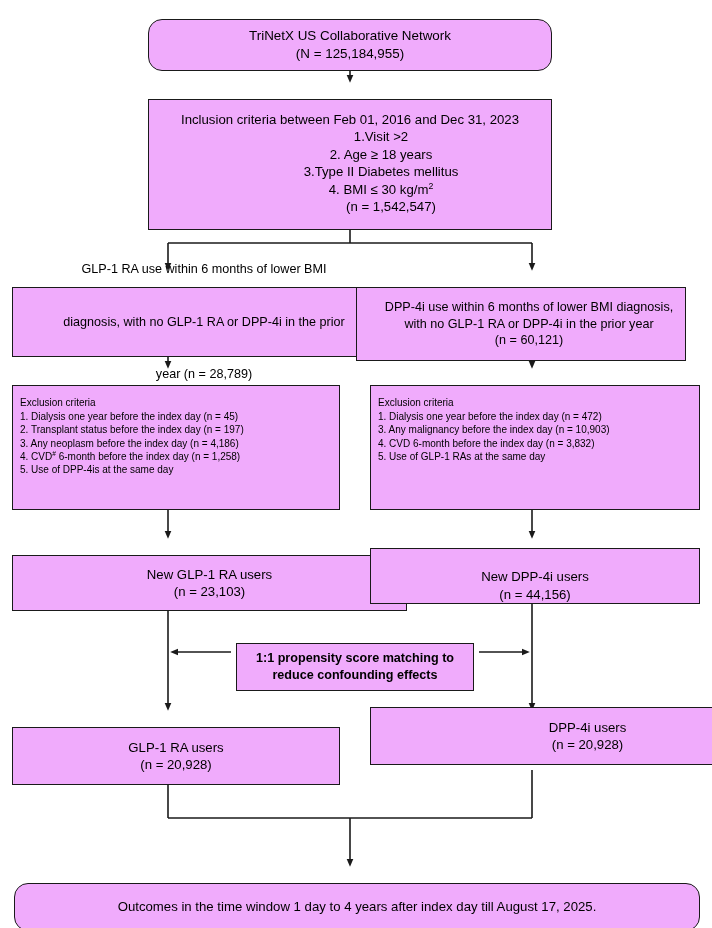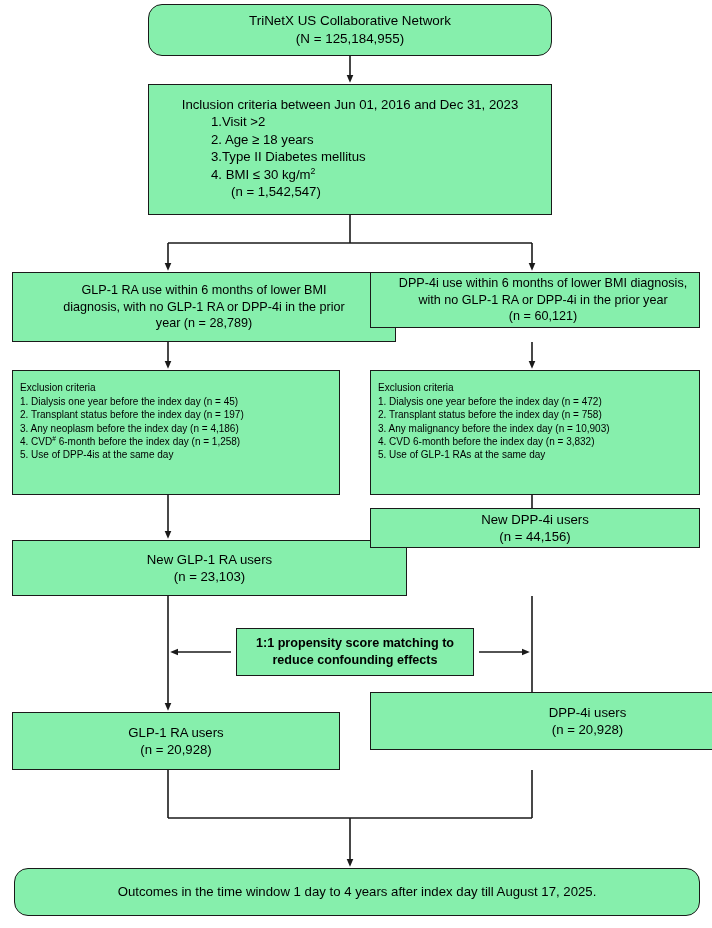--- a/index.html
+++ b/index.html
@@ -25,25 +25,26 @@
     left: 0;
     top: 0;
     width: 712px;
     height: 928px;
     pointer-events: none;
   }
   .box {
     position: absolute;
     box-sizing: border-box;
     border: 1.6px solid #1a1a1a;
-    background: #86efac;
+    background: #f0abfc;
     display: flex;
     flex-direction: column;
     justify-content: center;
     z-index: 2;
+    margin-top: 15px;
   }
   .box.rounded {
     border-radius: 14px;
   }
   .box .line {
     display: block;
     line-height: 1.32;
   }
   .center { text-align: center; }
   .left { text-align: left; }
@@ -56,37 +57,37 @@
   sup {
     font-size: 0.66em;
     vertical-align: super;
     line-height: 0;
   }
 
   
   #box-source     { left: 148px; top: 4px;    width: 404px; height: 52px; }
   #box-inclusion  { left: 148px; top: 84px;   width: 404px; height: 131px;
                     justify-content: flex-start; padding-top: 11px; }
-  #box-glp-arm    { left: 12px;  top: 272px;  width: 384px; height: 70px; }
-  #box-dpp-arm    { left: 370px; top: 272px;  width: 330px; height: 56px; padding-left: 16px; }
+  #box-glp-arm    { left: 12px;  top: 272px;  width: 384px; height: 70px; gap: 36px; }
+  #box-dpp-arm    { left: 356px; top: 272px;  width: 330px; height: 74px; padding-left: 16px; }
   #box-glp-excl   { left: 12px;  top: 370px;  width: 328px; height: 125px;
                     padding: 10px 7px 8px 7px; justify-content: flex-start; }
   #box-dpp-excl   { left: 370px; top: 370px;  width: 330px; height: 125px;
                     padding: 10px 7px 8px 7px; justify-content: flex-start; }
   #box-glp-new    { left: 12px;  top: 540px;  width: 395px; height: 56px; }
-  #box-dpp-new    { left: 370px; top: 508px;  width: 330px; height: 40px; }
+  #box-dpp-new    { left: 370px; top: 533px;  width: 330px; height: 56px; justify-content: flex-end; }
   #box-psm        { left: 236px; top: 628px;  width: 238px; height: 48px; font-weight: bold; }
   #box-glp-final  { left: 12px;  top: 712px;  width: 328px; height: 58px; }
   #box-dpp-final  { left: 370px; top: 692px;  width: 396px; height: 58px; padding-left: 39px; }
   #box-outcomes   { left: 14px;  top: 868px;  width: 686px; height: 48px; }
 
   .excl-head { margin-bottom: 1px; }
   .excl-item { white-space: nowrap; }
 
-  .num-list .line { padding-left: 62px; text-align: left; }
+  .num-list .line { padding-left: 62px; text-align: center; }
   .num-list .line.indent-n { padding-left: 82px; }
 </style>
 </head>
 <body>
 
 <div id="flow">
 
   <svg class="connectors" viewBox="0 0 712 928">
     <defs>
       <marker id="arrowhead" markerWidth="9" markerHeight="9" refX="4.2" refY="4" orient="auto" markerUnits="userSpaceOnUse">
@@ -122,21 +123,21 @@
       <line x1="350" y1="818" x2="350" y2="863" marker-end="url(#arrowhead)"></line>
     </g>
   </svg>
 
   <div class="box rounded" id="box-source">
     <span class="line center t13_5">TriNetX US Collaborative Network</span>
     <span class="line center t13_5">(N = 125,184,955)</span>
   </div>
 
   <div class="box num-list" id="box-inclusion">
-    <span class="line center t13" style="padding-left:0;text-align:center;">Inclusion criteria between Jun 01, 2016 and Dec 31, 2023</span>
+    <span class="line center t13" style="padding-left:0;text-align:center;">Inclusion criteria between Feb 01, 2016 and Dec 31, 2023</span>
     <span class="line t13">1.Visit &gt;2</span>
     <span class="line t13">2. Age ≥ 18 years</span>
     <span class="line t13">3.Type II Diabetes mellitus</span>
     <span class="line t13"><span>4. BMI ≤ 30 kg/m</span><sup>2</sup></span>
     <span class="line t13 indent-n">(n = 1,542,547)</span>
   </div>
 
   <div class="box" id="box-glp-arm">
     <span class="line center t12_5">GLP-1 RA use within 6 months of lower BMI</span>
     <span class="line center t12_5">diagnosis, with no GLP-1 RA or DPP-4i in the prior</span>
@@ -154,21 +155,20 @@
     <span class="line left t12 excl-item">1. Dialysis one year before the index day  (n = 45)</span>
     <span class="line left t12 excl-item">2. Transplant status before the index day   (n = 197)</span>
     <span class="line left t12 excl-item">3. Any neoplasm before the index day (n = 4,186)</span>
     <span class="line left t12 excl-item"><span>4. CVD</span><sup>#</sup><span> 6-month before the index day (n = 1,258)</span></span>
     <span class="line left t12 excl-item">5. Use of DPP-4is at the same day</span>
   </div>
 
   <div class="box" id="box-dpp-excl">
     <span class="line left t12 excl-head">Exclusion criteria</span>
     <span class="line left t12 excl-item">1. Dialysis one year before the index day  (n = 472)</span>
-    <span class="line left t12 excl-item">2. Transplant status before the index day  (n = 758)</span>
     <span class="line left t12 excl-item">3. Any malignancy before the index day (n = 10,903)</span>
     <span class="line left t12 excl-item">4. CVD 6-month before the index day (n = 3,832)</span>
     <span class="line left t12 excl-item">5. Use of GLP-1 RAs at the same day</span>
   </div>
 
   <div class="box" id="box-glp-new">
     <span class="line center t13">New GLP-1 RA users</span>
     <span class="line center t13">(n = 23,103)</span>
   </div>
 

